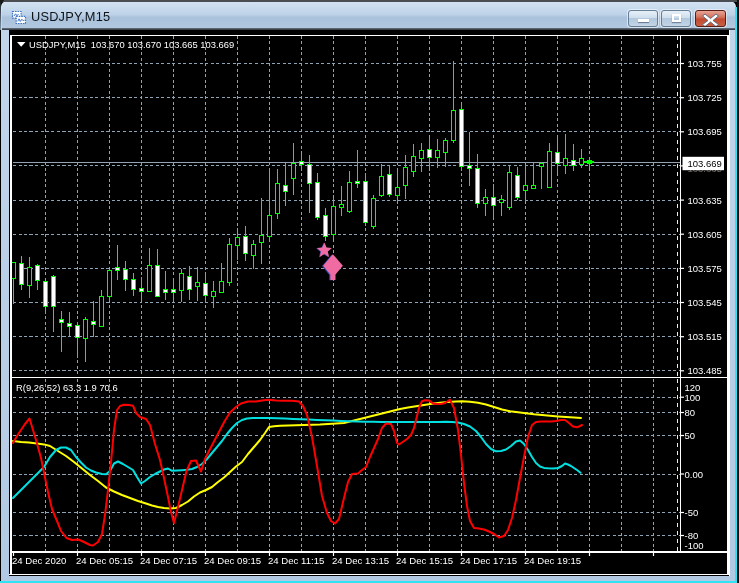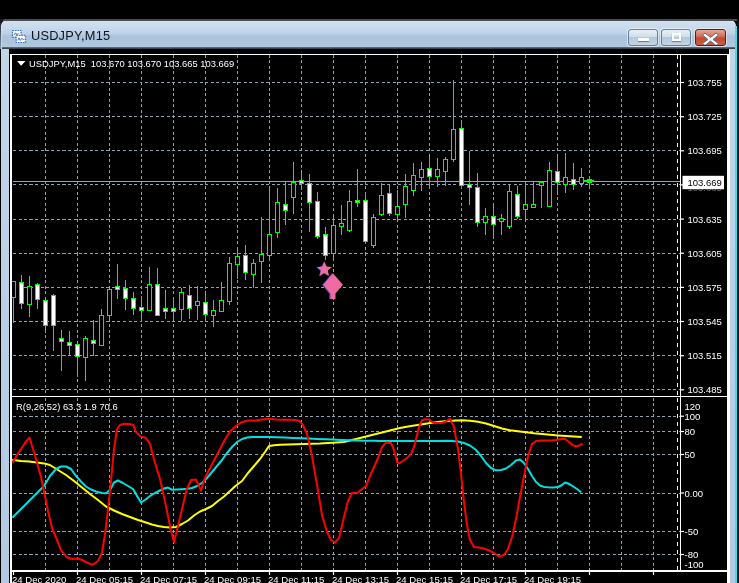--- a/index.html
+++ b/index.html
@@ -1,15 +1,15 @@
 <!DOCTYPE html>
 <html><head><meta charset="utf-8"><style>
 html,body { margin:0; padding:0; width:739px; height:583px; overflow:hidden; background:#000; }
 * { box-sizing:border-box; }
-#win { position:absolute; left:0; top:0; width:739px; height:450px; font-family:"Liberation Sans",sans-serif;margin-top:19px; }
+#win { position:absolute; left:0; top:0; width:739px; height:450px; font-family:"Liberation Sans",sans-serif; }
 #topline { position:absolute; left:0; top:0; width:739px; height:2px; background:#4a4e52; }
 #frame { position:absolute; left:1px; top:1px; width:735px; height:580px; border-radius:6px 6px 0 0;
   background:linear-gradient(180deg,#e8f1fa 0%,#c2d6ea 3%,#b1c9e2 100%); }
 #tbgrad { position:absolute; left:2px; top:2px; width:733px; height:28px; border-radius:5px 5px 0 0;
   background:linear-gradient(180deg,#d3e2f2 0%,#bdd2e8 45%,#aac2dc 55%,#b3c9e0 100%); }
 #client { position:absolute; left:8.5px; top:30px; width:720.5px; height:545.5px; background:#000; }
 #clientwhite { position:absolute; left:8.5px; top:30px; width:721px; height:546px; background:#fff; }
 #cyanR { position:absolute; left:734.5px; top:7px; width:2.5px; height:576px; background:#2ee3f5; }
 #cyanB { position:absolute; left:0px; top:580.5px; width:737px; height:2.5px; background:#2ee3f5; }
 #blackR { position:absolute; left:737px; top:0px; width:2px; height:583px; background:#101010; }

